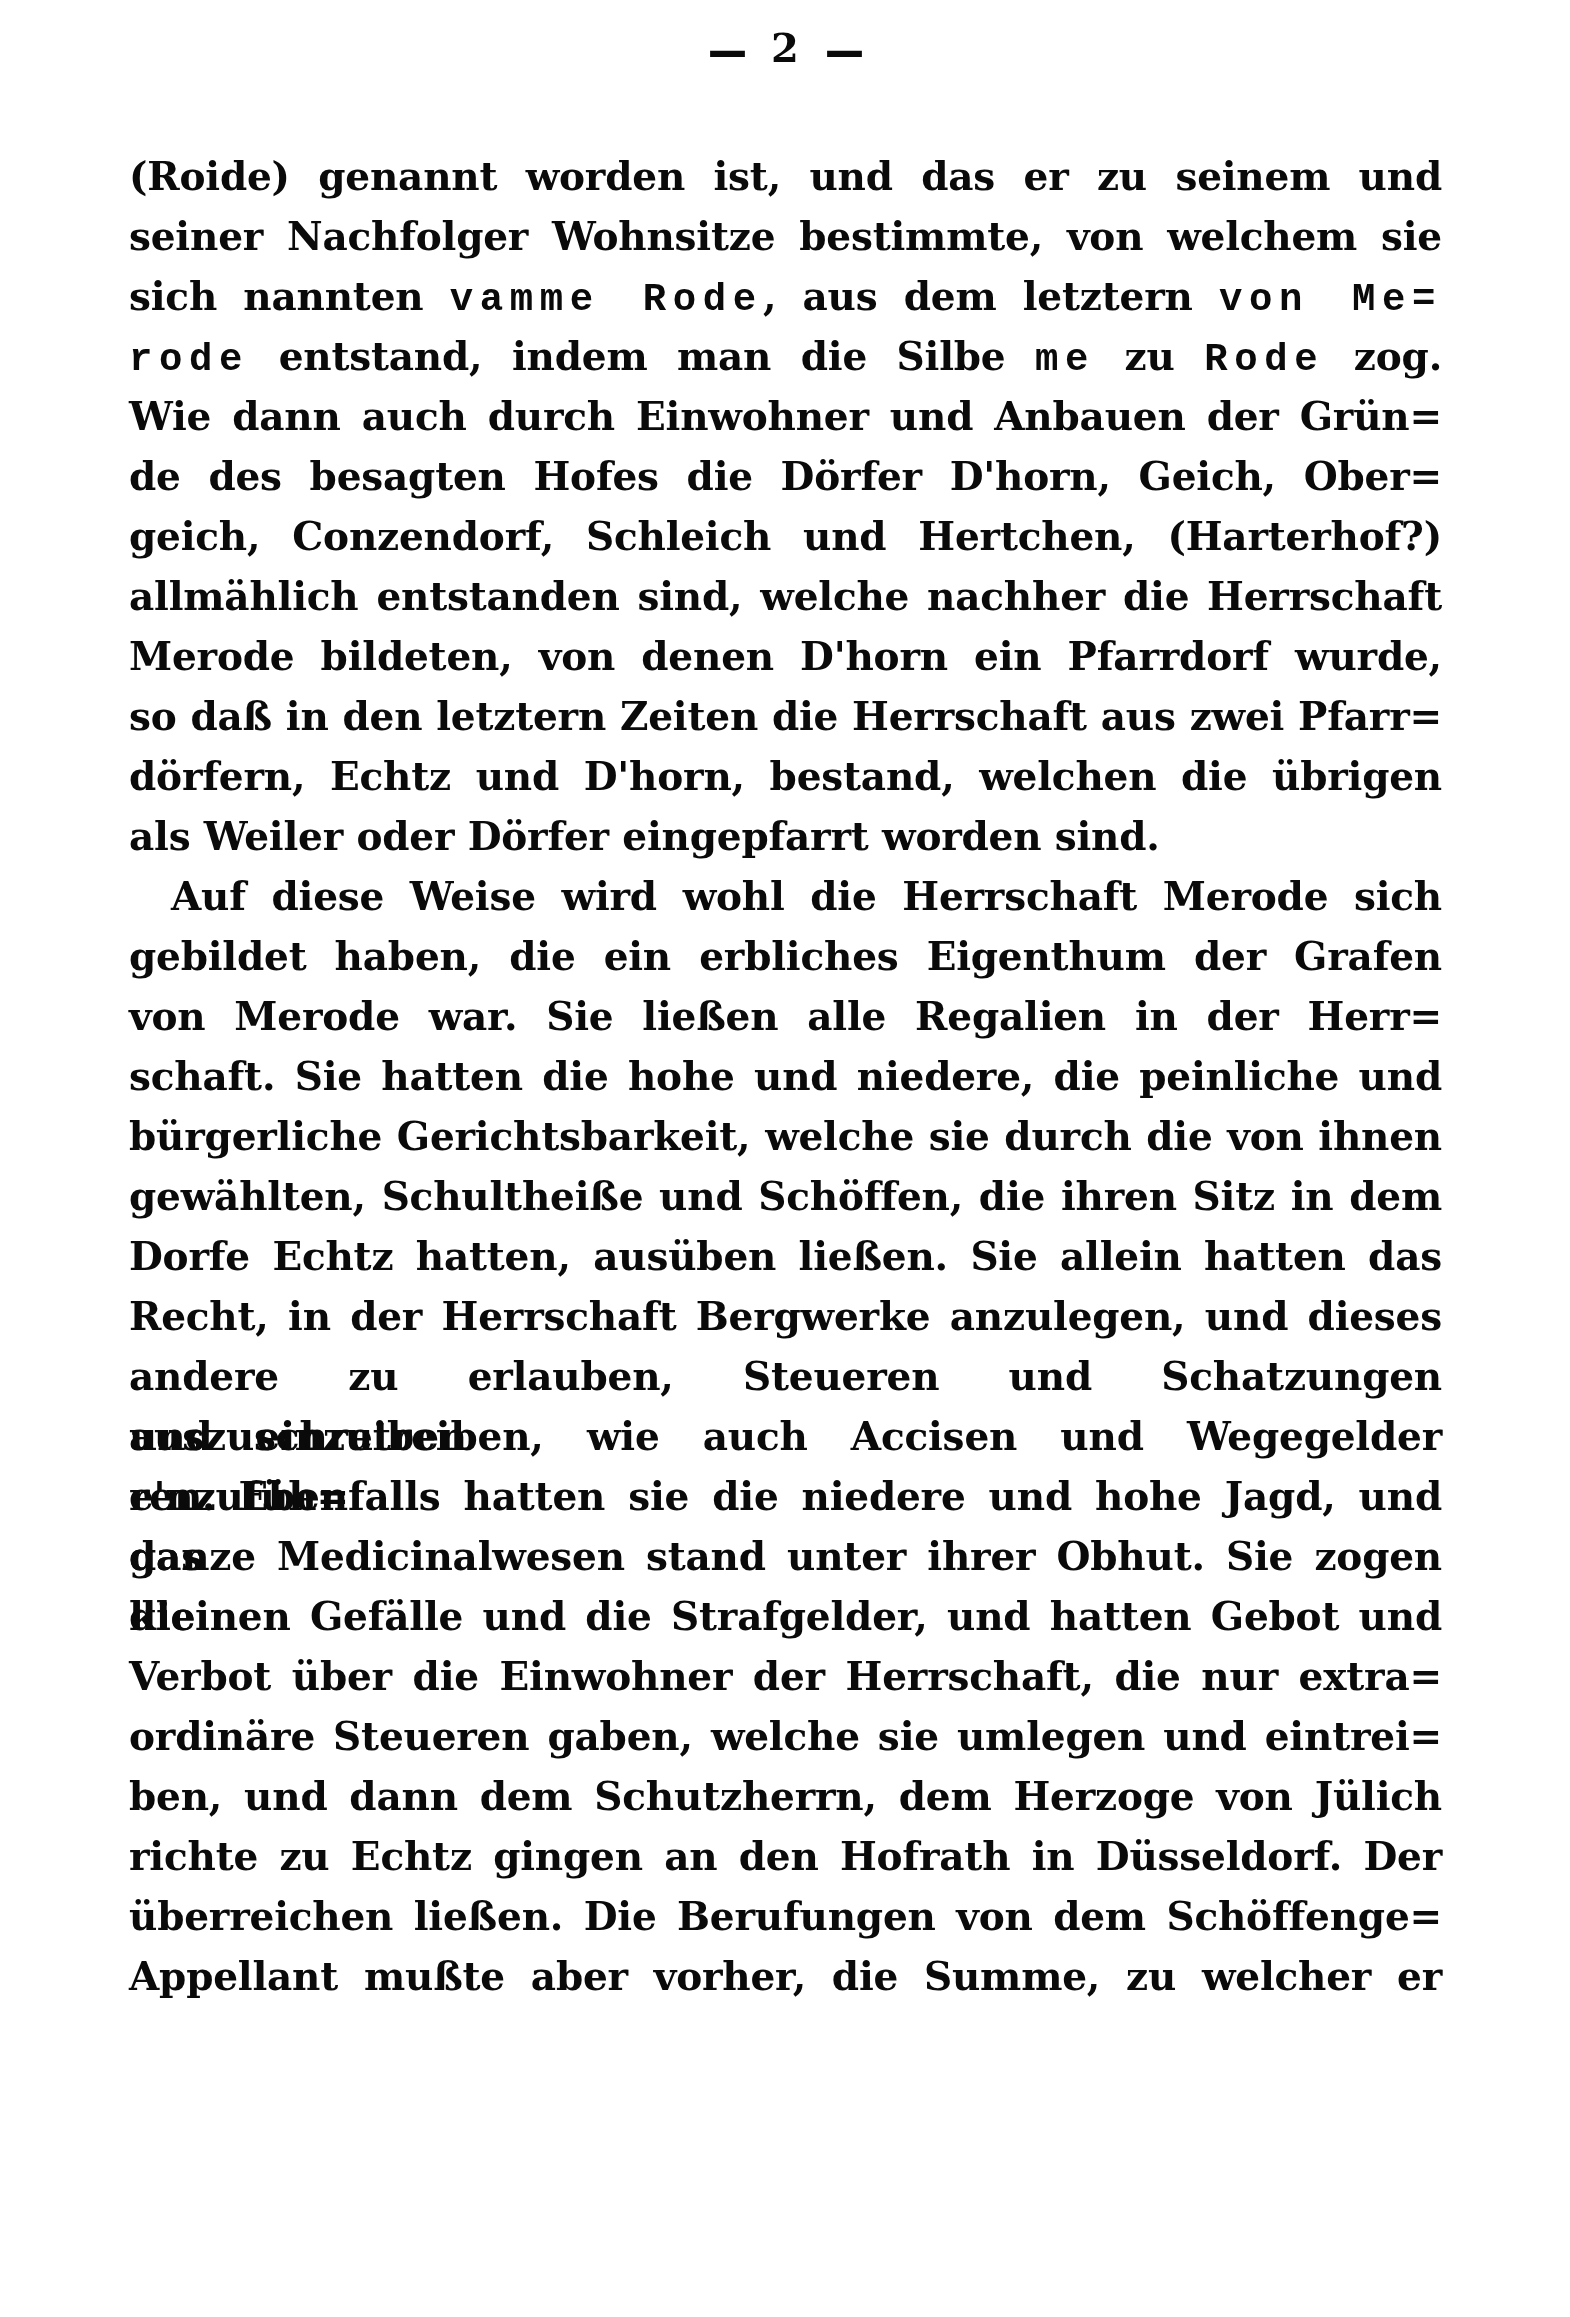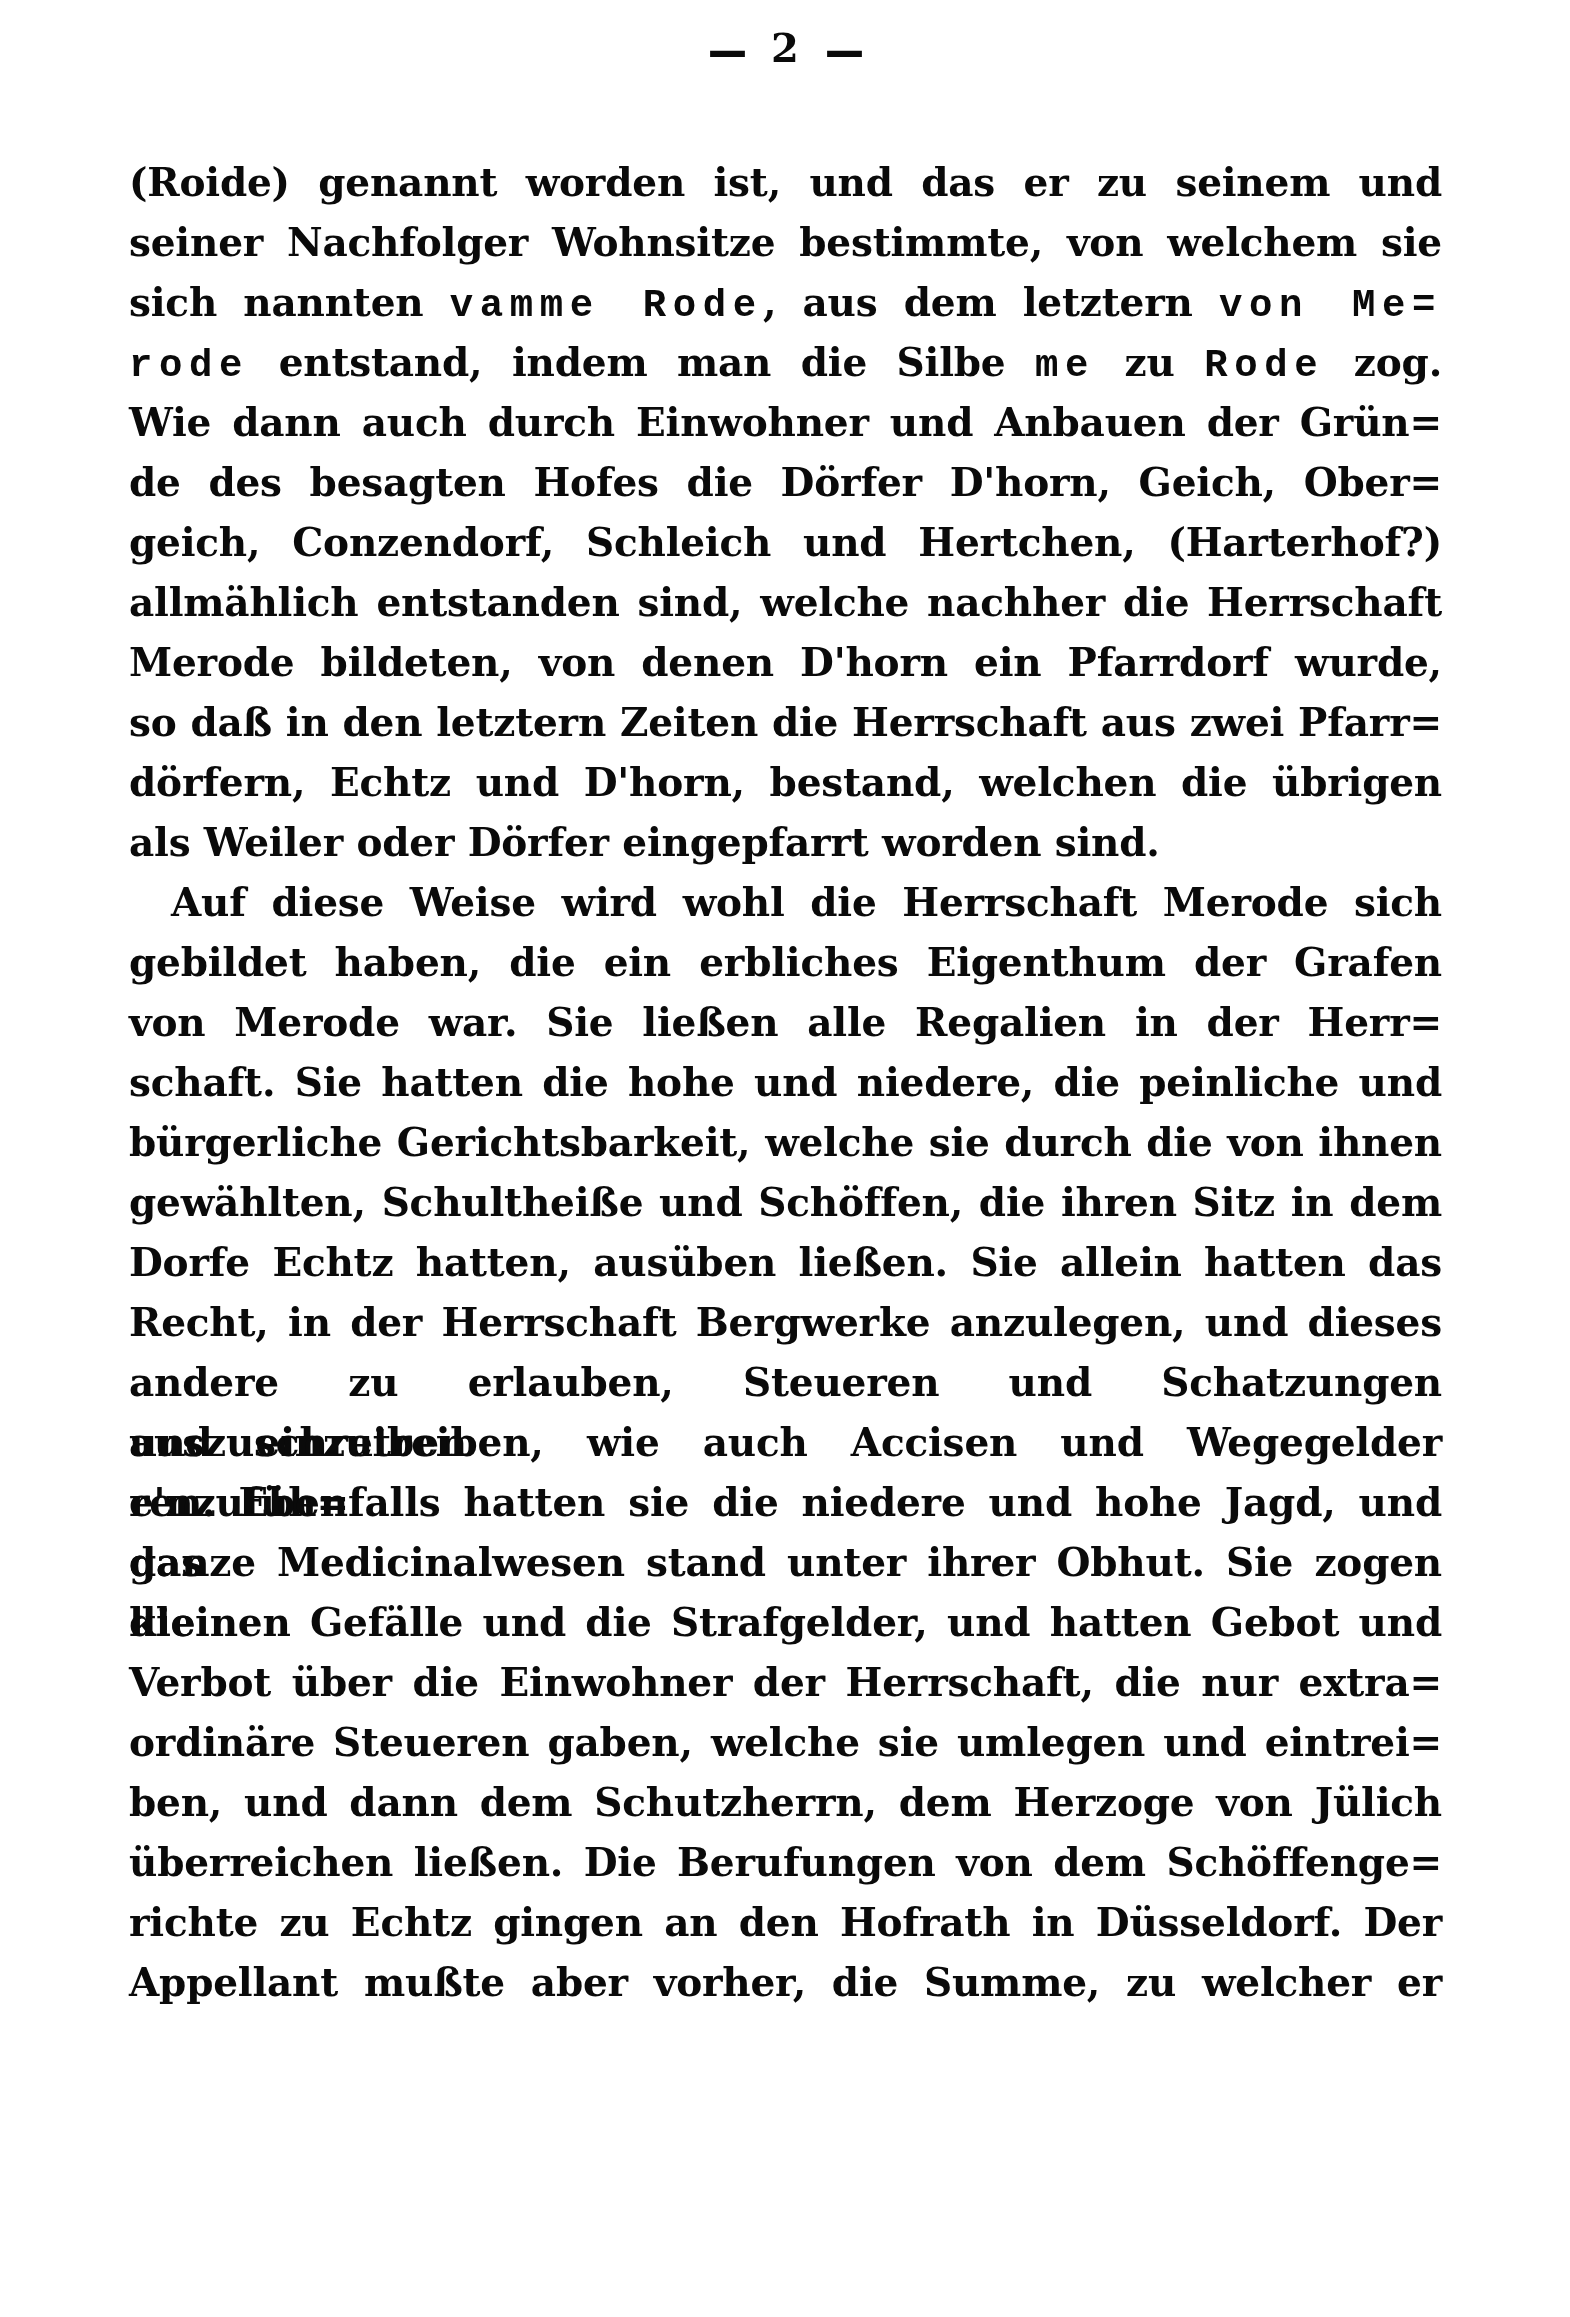--- a/index.html
+++ b/index.html
@@ -32,21 +32,21 @@
     transform: scaleY(1.4);
     letter-spacing: -1.8px;
   }
   .page-header .num {
     display: inline-block;
     font-size: 40px;
   }
   .body-text {
     position: absolute;
     left: 129px;
-    top: 152px;
+    top: 146px;
     width: 1313px;
   }
   .line {
     font-size: 39px;
     line-height: 60px;
     height: 60px;
     text-align: justify;
     text-align-last: justify;
     -moz-text-align-last: justify;
     white-space: normal;
@@ -95,19 +95,19 @@
       <div class="line"><span>Dorfe Echtz hatten, ausüben ließen. Sie allein hatten das</span></div>
       <div class="line"><span>Recht, in der Herrschaft Bergwerke anzulegen, und dieses</span></div>
       <div class="line"><span>andere zu erlauben, Steueren und Schatzungen auszuschreiben</span></div>
       <div class="line"><span>und einzutreiben, wie auch Accisen und Wegegelder e'nzufüh=</span></div>
       <div class="line"><span>ren. Ebenfalls hatten sie die niedere und hohe Jagd, und das</span></div>
       <div class="line"><span>ganze Medicinalwesen stand unter ihrer Obhut. Sie zogen die</span></div>
       <div class="line"><span>kleinen Gefälle und die Strafgelder, und hatten Gebot und</span></div>
       <div class="line"><span>Verbot über die Einwohner der Herrschaft, die nur extra=</span></div>
       <div class="line"><span>ordinäre Steueren gaben, welche sie umlegen und eintrei=</span></div>
       <div class="line"><span>ben, und dann dem Schutzherrn, dem Herzoge von Jülich</span></div>
+      <div class="line"><span>richte zu Echtz gingen an den Hofrath in Düsseldorf. Der</span></div>
       <div class="line"><span>überreichen ließen. Die Berufungen von dem Schöffenge=</span></div>
-      <div class="line"><span>richte zu Echtz gingen an den Hofrath in Düsseldorf. Der</span></div>
       <div class="line"><span>Appellant mußte aber vorher, die Summe, zu welcher er</span></div>
     </div>
 
 </div>
 
 
 </body></html>

